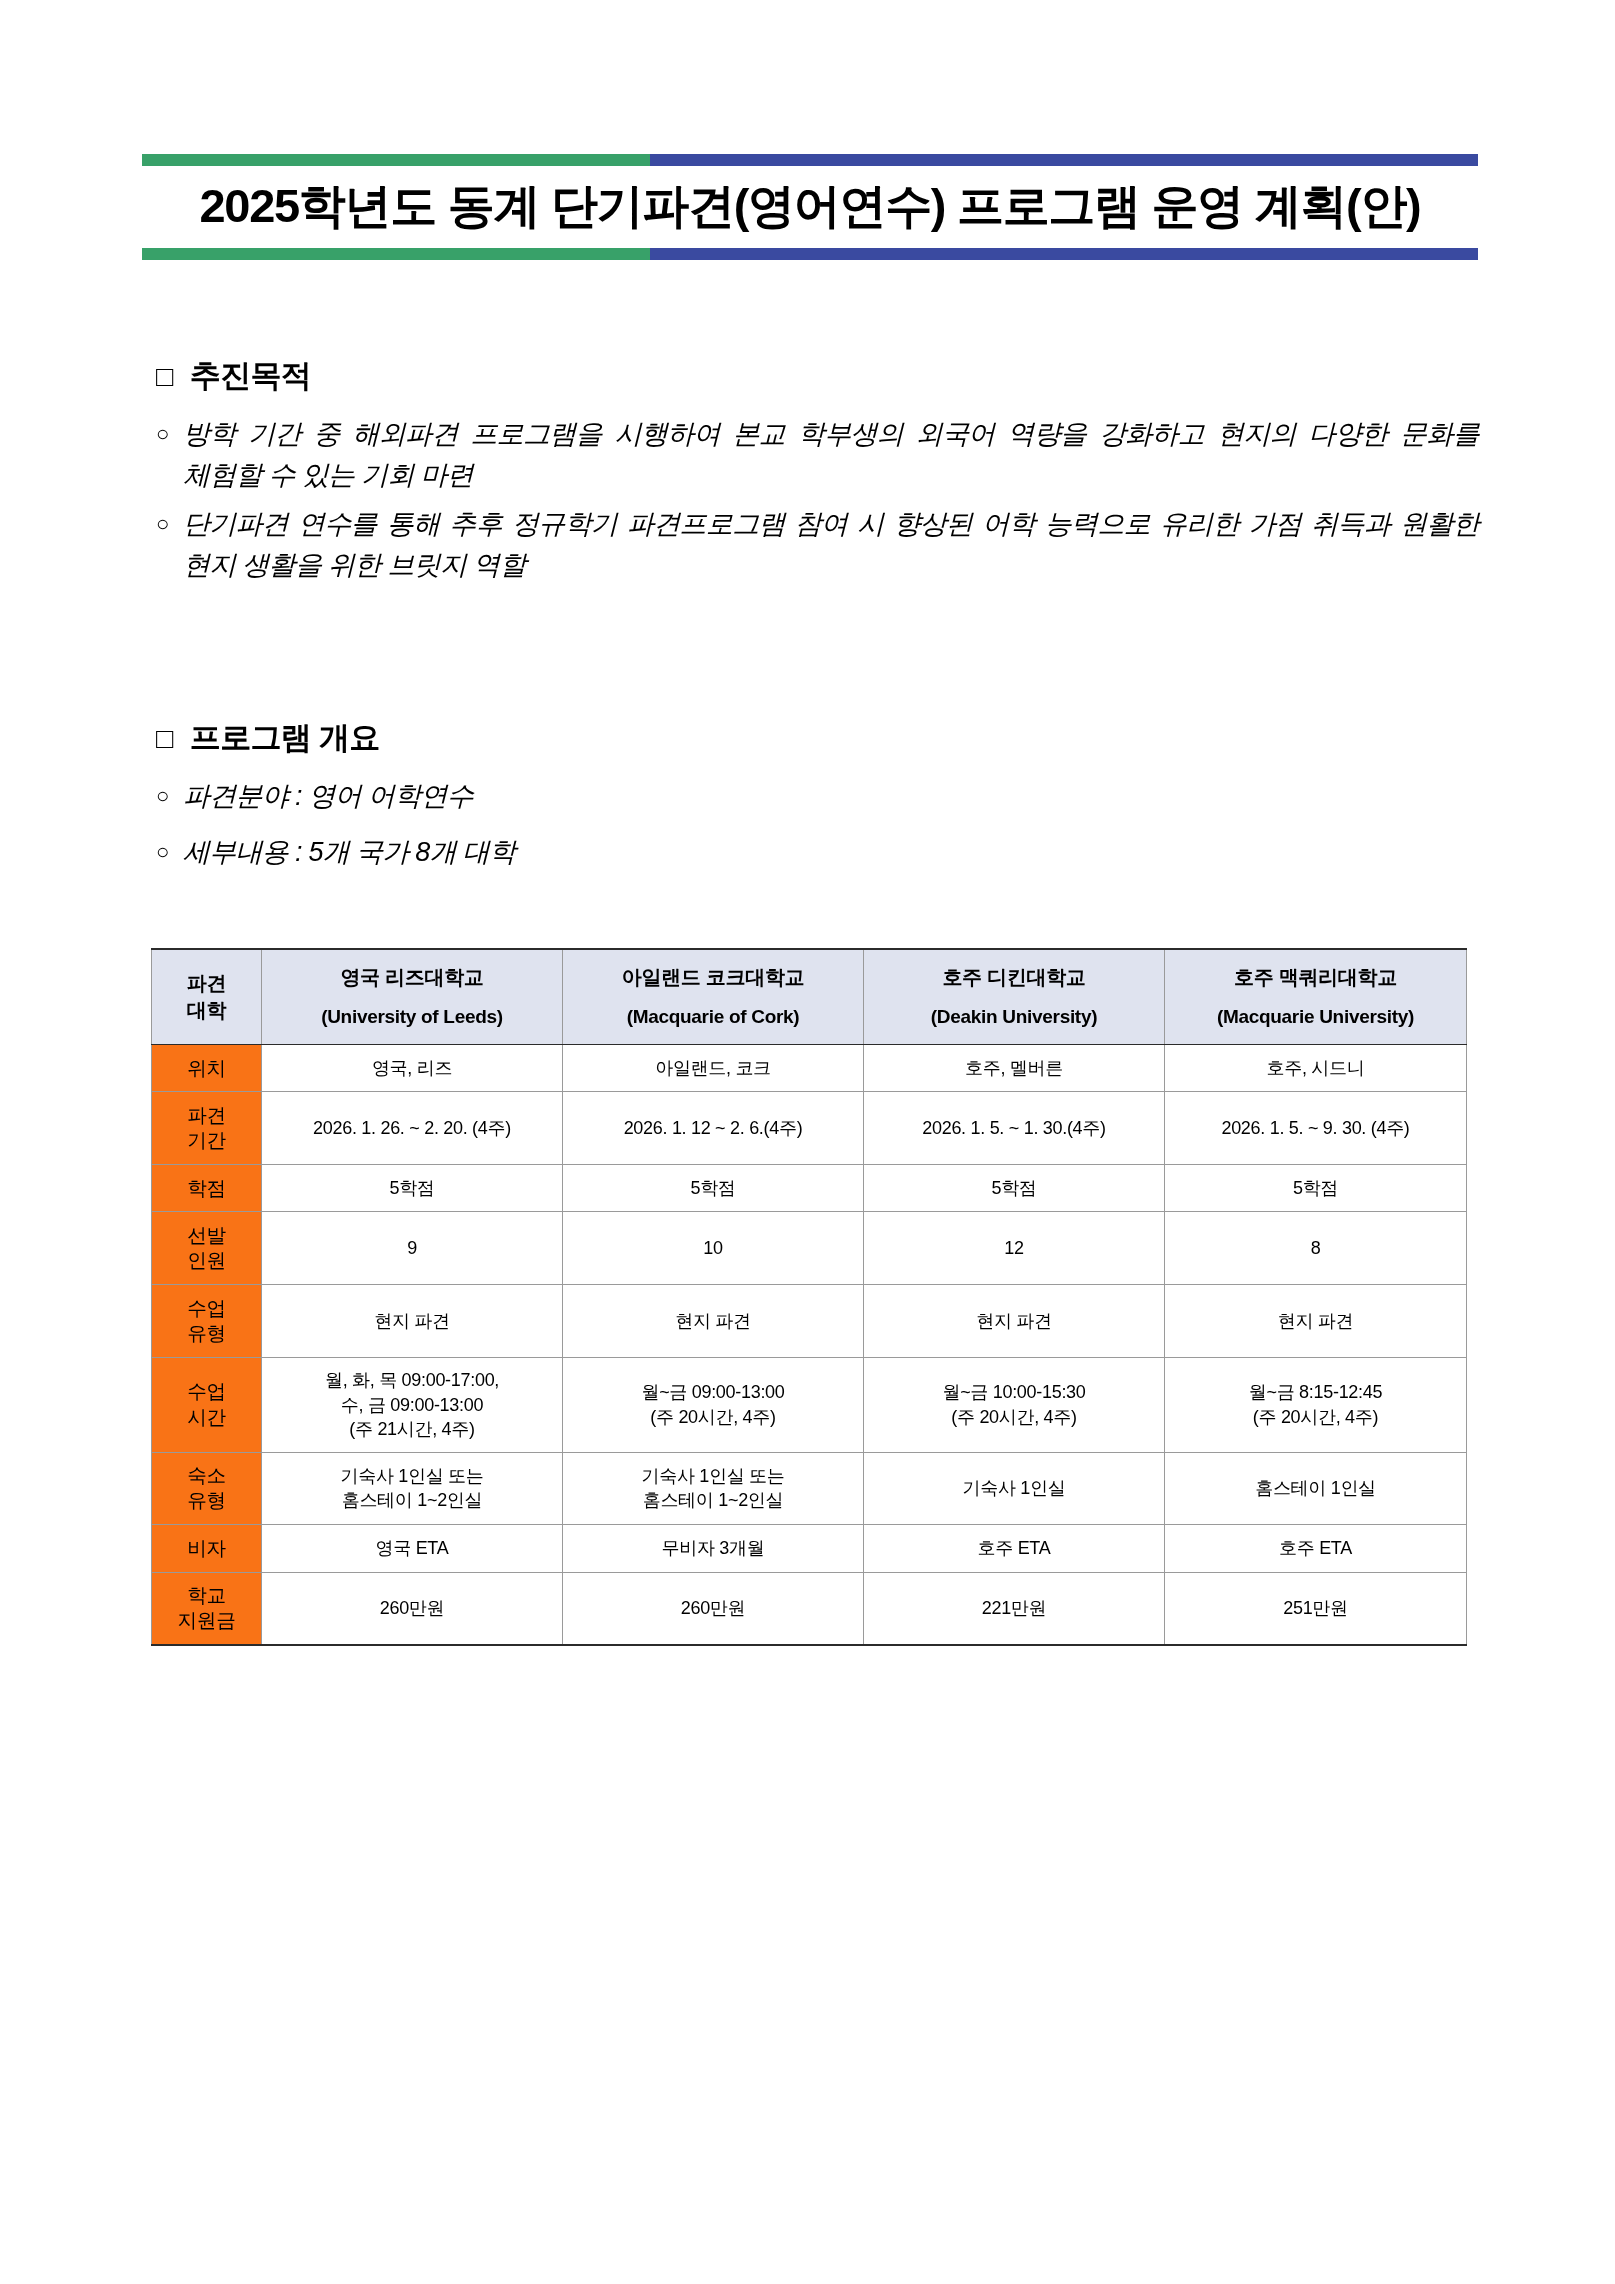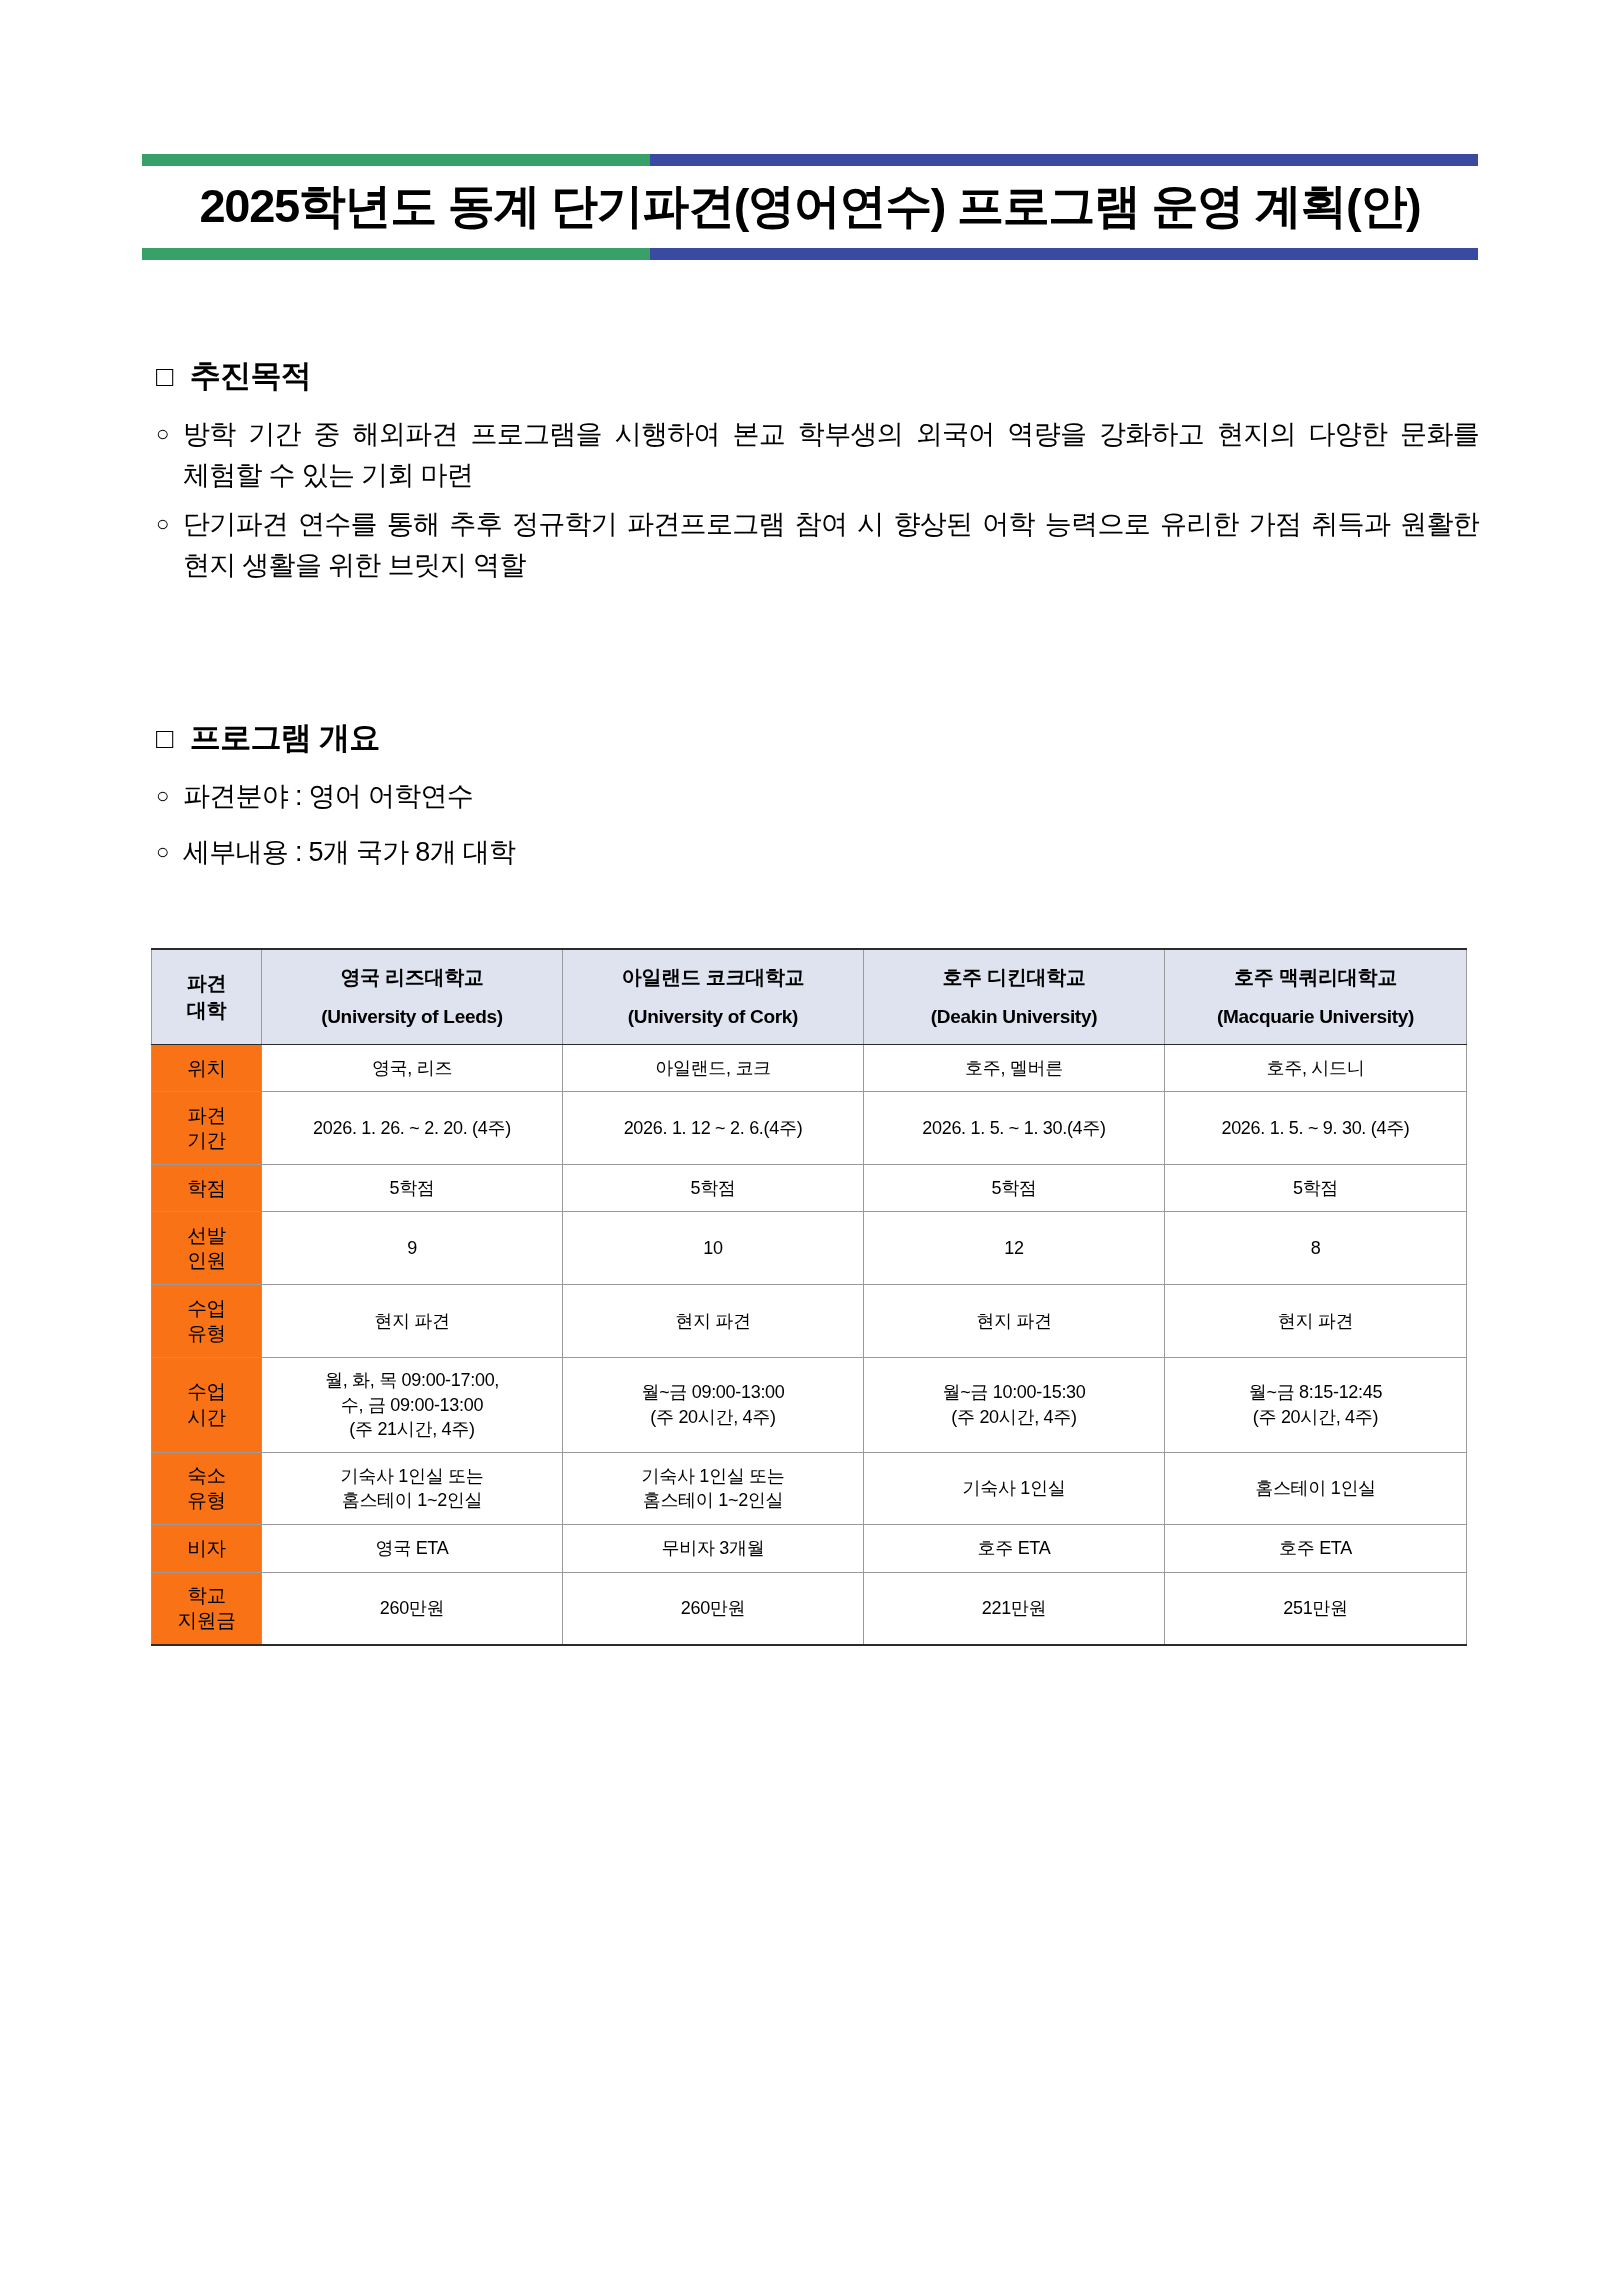--- a/index.html
+++ b/index.html
@@ -90,20 +90,21 @@
   .bullet-list li .circ {
     font-size: 22px;
     line-height: 1.78;
     flex: 0 0 auto;
   }
   .bullet-list li .txt {
     flex: 1 1 auto;
     text-align: justify;
     text-justify: inter-character;
     word-break: keep-all;
+    font-style: italic;
   }
   .bullet-list.tight li { margin-bottom: 15.6px; }
 
   
   .table-wrap {
     position: absolute;
     left: 151px;
     top: 948px;
     width: 1315px;
   }
@@ -219,21 +220,21 @@
       <thead>
         <tr>
           <th class="rowlabel-2">파견
 대학</th>
           <th>
             <span>영국 리즈대학교</span>
             <span class="en">(University of Leeds)</span>
           </th>
           <th>
             <span>아일랜드 코크대학교</span>
-            <span class="en">(University of Cork)</span>
+            <span class="en">(Macquarie of Cork)</span>
           </th>
           <th>
             <span>호주 디킨대학교</span>
             <span class="en">(Deakin University)</span>
           </th>
           <th>
             <span>호주 맥쿼리대학교</span>
             <span class="en">(Macquarie University)</span>
           </th>
         </tr>

